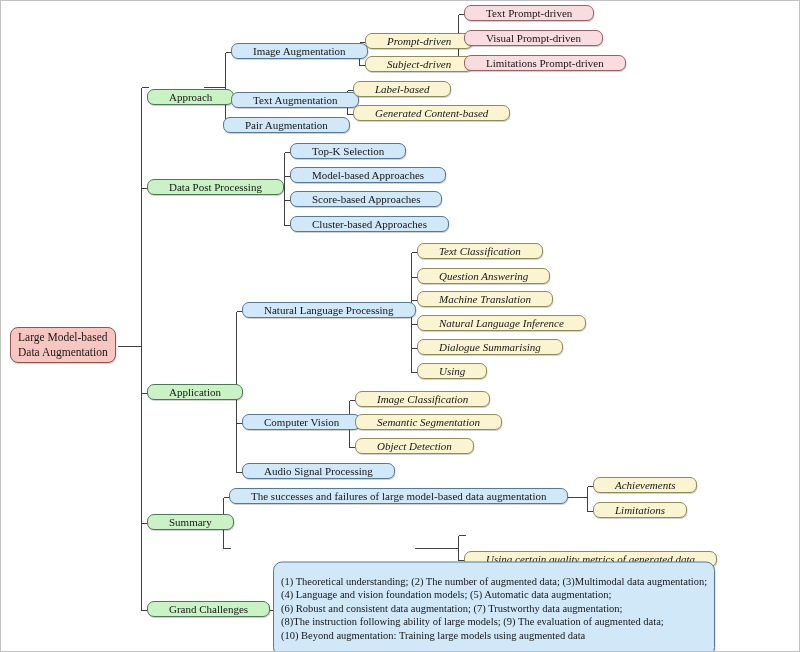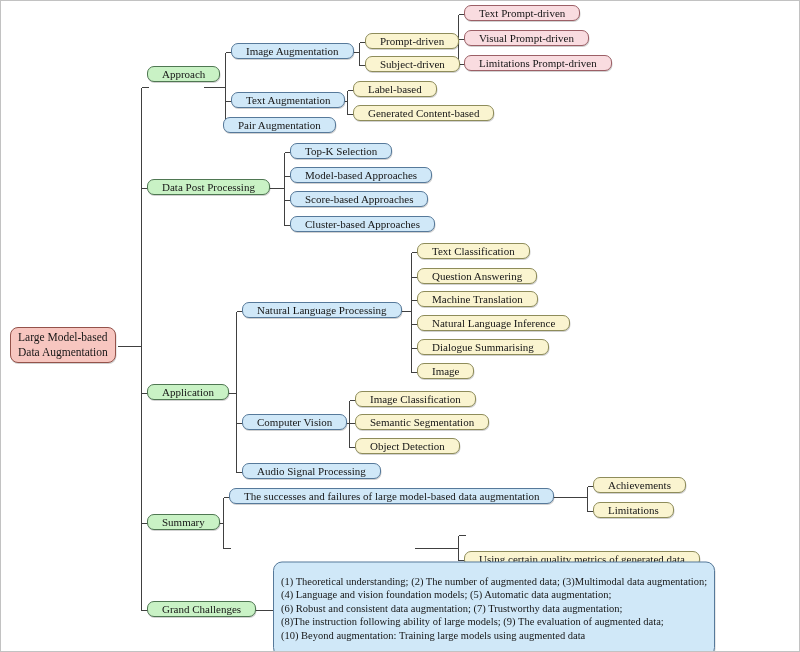--- a/index.html
+++ b/index.html
@@ -12,34 +12,34 @@
     overflow:hidden;
   }
   #wires{position:absolute;left:0;top:0;width:798px;height:650px;}
   #wires line{stroke:var(--line-color,#404040);stroke-width:1;}
   .node{
     position:absolute;
     transform:translateY(-50%);
     box-sizing:border-box;
     font-size:11px;
     line-height:14px;
-    padding:0px 14px;
+    padding:0px 21px;
     border:1px solid #444;
     border-radius:7px;
     white-space:nowrap;
     color:var(--text-color,#161616);
     box-shadow:0.5px 1px 0 rgba(0,0,0,0.18);
   }
   .c-root{
     background:var(--root-fill);border-color:var(--root-border);
     white-space:pre;font-size:11.5px;line-height:15px;padding:2px 7px;border-radius:8px;
   }
   .c-green{background:var(--green-fill);border-color:var(--green-border);}
   .c-blue{background:var(--blue-fill);border-color:var(--blue-border);}
-  .c-yellow{background:var(--yellow-fill);border-color:var(--yellow-border);}
+  .c-yellow{background:var(--yellow-fill);border-color:var(--yellow-border);font-style:italic;}
   .c-pink{background:var(--pink-fill);border-color:var(--pink-border);}
   .c-sm{font-size:11px;}
   .bigbox{
     white-space:pre;
     font-size:10.5px;line-height:13.4px;
     padding:13px 7px;border-radius:9px;
   }
 </style>
 </head>
 <body>
@@ -107,21 +107,21 @@
       <line x1="457.5" y1="534.5" x2="457.5" y2="559.5"></line>
       <line x1="457.5" y1="534.5" x2="464.5" y2="534.5"></line>
       <line x1="457.5" y1="559.5" x2="464.5" y2="559.5"></line>
       <line x1="238.5" y1="609.5" x2="266.5" y2="609.5"></line>
       <line x1="266.5" y1="609.5" x2="273.5" y2="609.5"></line>
     </svg>
 
   <div class="node c-root" id="n-root" style="left:9px;top:344px">Large Model-based
 Data Augmentation</div>
 
-  <div class="node c-green" id="n-approach" style="left:146px;top:73px">Approach</div>
+  <div class="node c-green" id="n-approach" style="left:146px;top:96px">Approach</div>
   <div class="node c-blue" id="n-image_augmentation" style="left:230px;top:50px">Image Augmentation</div>
   <div class="node c-yellow" id="n-prompt_driven" style="left:364px;top:40px">Prompt-driven</div>
   <div class="node c-yellow" id="n-subject_driven" style="left:364px;top:63px">Subject-driven</div>
   <div class="node c-pink" id="n-text_prompt_driven" style="left:463px;top:12px">Text Prompt-driven</div>
   <div class="node c-pink" id="n-visual_prompt_driven" style="left:463px;top:37px">Visual Prompt-driven</div>
   <div class="node c-pink" id="n-multimodal_prompt_driven" style="left:463px;top:62px">Limitations Prompt-driven</div>
   <div class="node c-blue" id="n-text_augmentation" style="left:230px;top:99px">Text Augmentation</div>
   <div class="node c-yellow" id="n-label_based" style="left:352px;top:88px">Label-based</div>
   <div class="node c-yellow" id="n-generated_content_based" style="left:352px;top:112px">Generated Content-based</div>
   <div class="node c-blue" id="n-pair_augmentation" style="left:222px;top:124px">Pair Augmentation</div>
@@ -132,21 +132,21 @@
   <div class="node c-blue" id="n-score_based_approaches" style="left:289px;top:198px">Score-based Approaches</div>
   <div class="node c-blue" id="n-cluster_based_approaches" style="left:289px;top:223px">Cluster-based Approaches</div>
 
   <div class="node c-green" id="n-application" style="left:146px;top:391px">Application</div>
   <div class="node c-blue" id="n-nlp" style="left:241px;top:309px">Natural Language Processing</div>
   <div class="node c-yellow" id="n-text_classification" style="left:416px;top:250px">Text Classification</div>
   <div class="node c-yellow" id="n-question_answering" style="left:416px;top:275px">Question Answering</div>
   <div class="node c-yellow" id="n-machine_translation" style="left:416px;top:298px">Machine Translation</div>
   <div class="node c-yellow" id="n-natural_language_inference" style="left:416px;top:322px">Natural Language Inference</div>
   <div class="node c-yellow" id="n-dialogue_summarising" style="left:416px;top:346px">Dialogue Summarising</div>
-  <div class="node c-yellow" id="n-others" style="left:416px;top:370px">Image</div>
+  <div class="node c-yellow" id="n-others" style="left:416px;top:370px">Using</div>
   <div class="node c-blue" id="n-computer_vision" style="left:241px;top:421px">Computer Vision</div>
   <div class="node c-yellow" id="n-image_classification" style="left:354px;top:398px">Image Classification</div>
   <div class="node c-yellow" id="n-semantic_segmentation" style="left:354px;top:421px">Semantic Segmentation</div>
   <div class="node c-yellow" id="n-object_detection" style="left:354px;top:445px">Object Detection</div>
   <div class="node c-blue" id="n-audio_signal_processing" style="left:241px;top:470px">Audio Signal Processing</div>
 
   <div class="node c-green" id="n-summary" style="left:146px;top:521px">Summary</div>
   <div class="node c-blue c-sm" id="n-successes_failures" style="left:228px;top:495px">The successes and failures of large model-based data augmentation</div>
   <div class="node c-yellow" id="n-achievements" style="left:592px;top:484px">Achievements</div>
   <div class="node c-yellow" id="n-limitations" style="left:592px;top:509px">Limitations</div>

